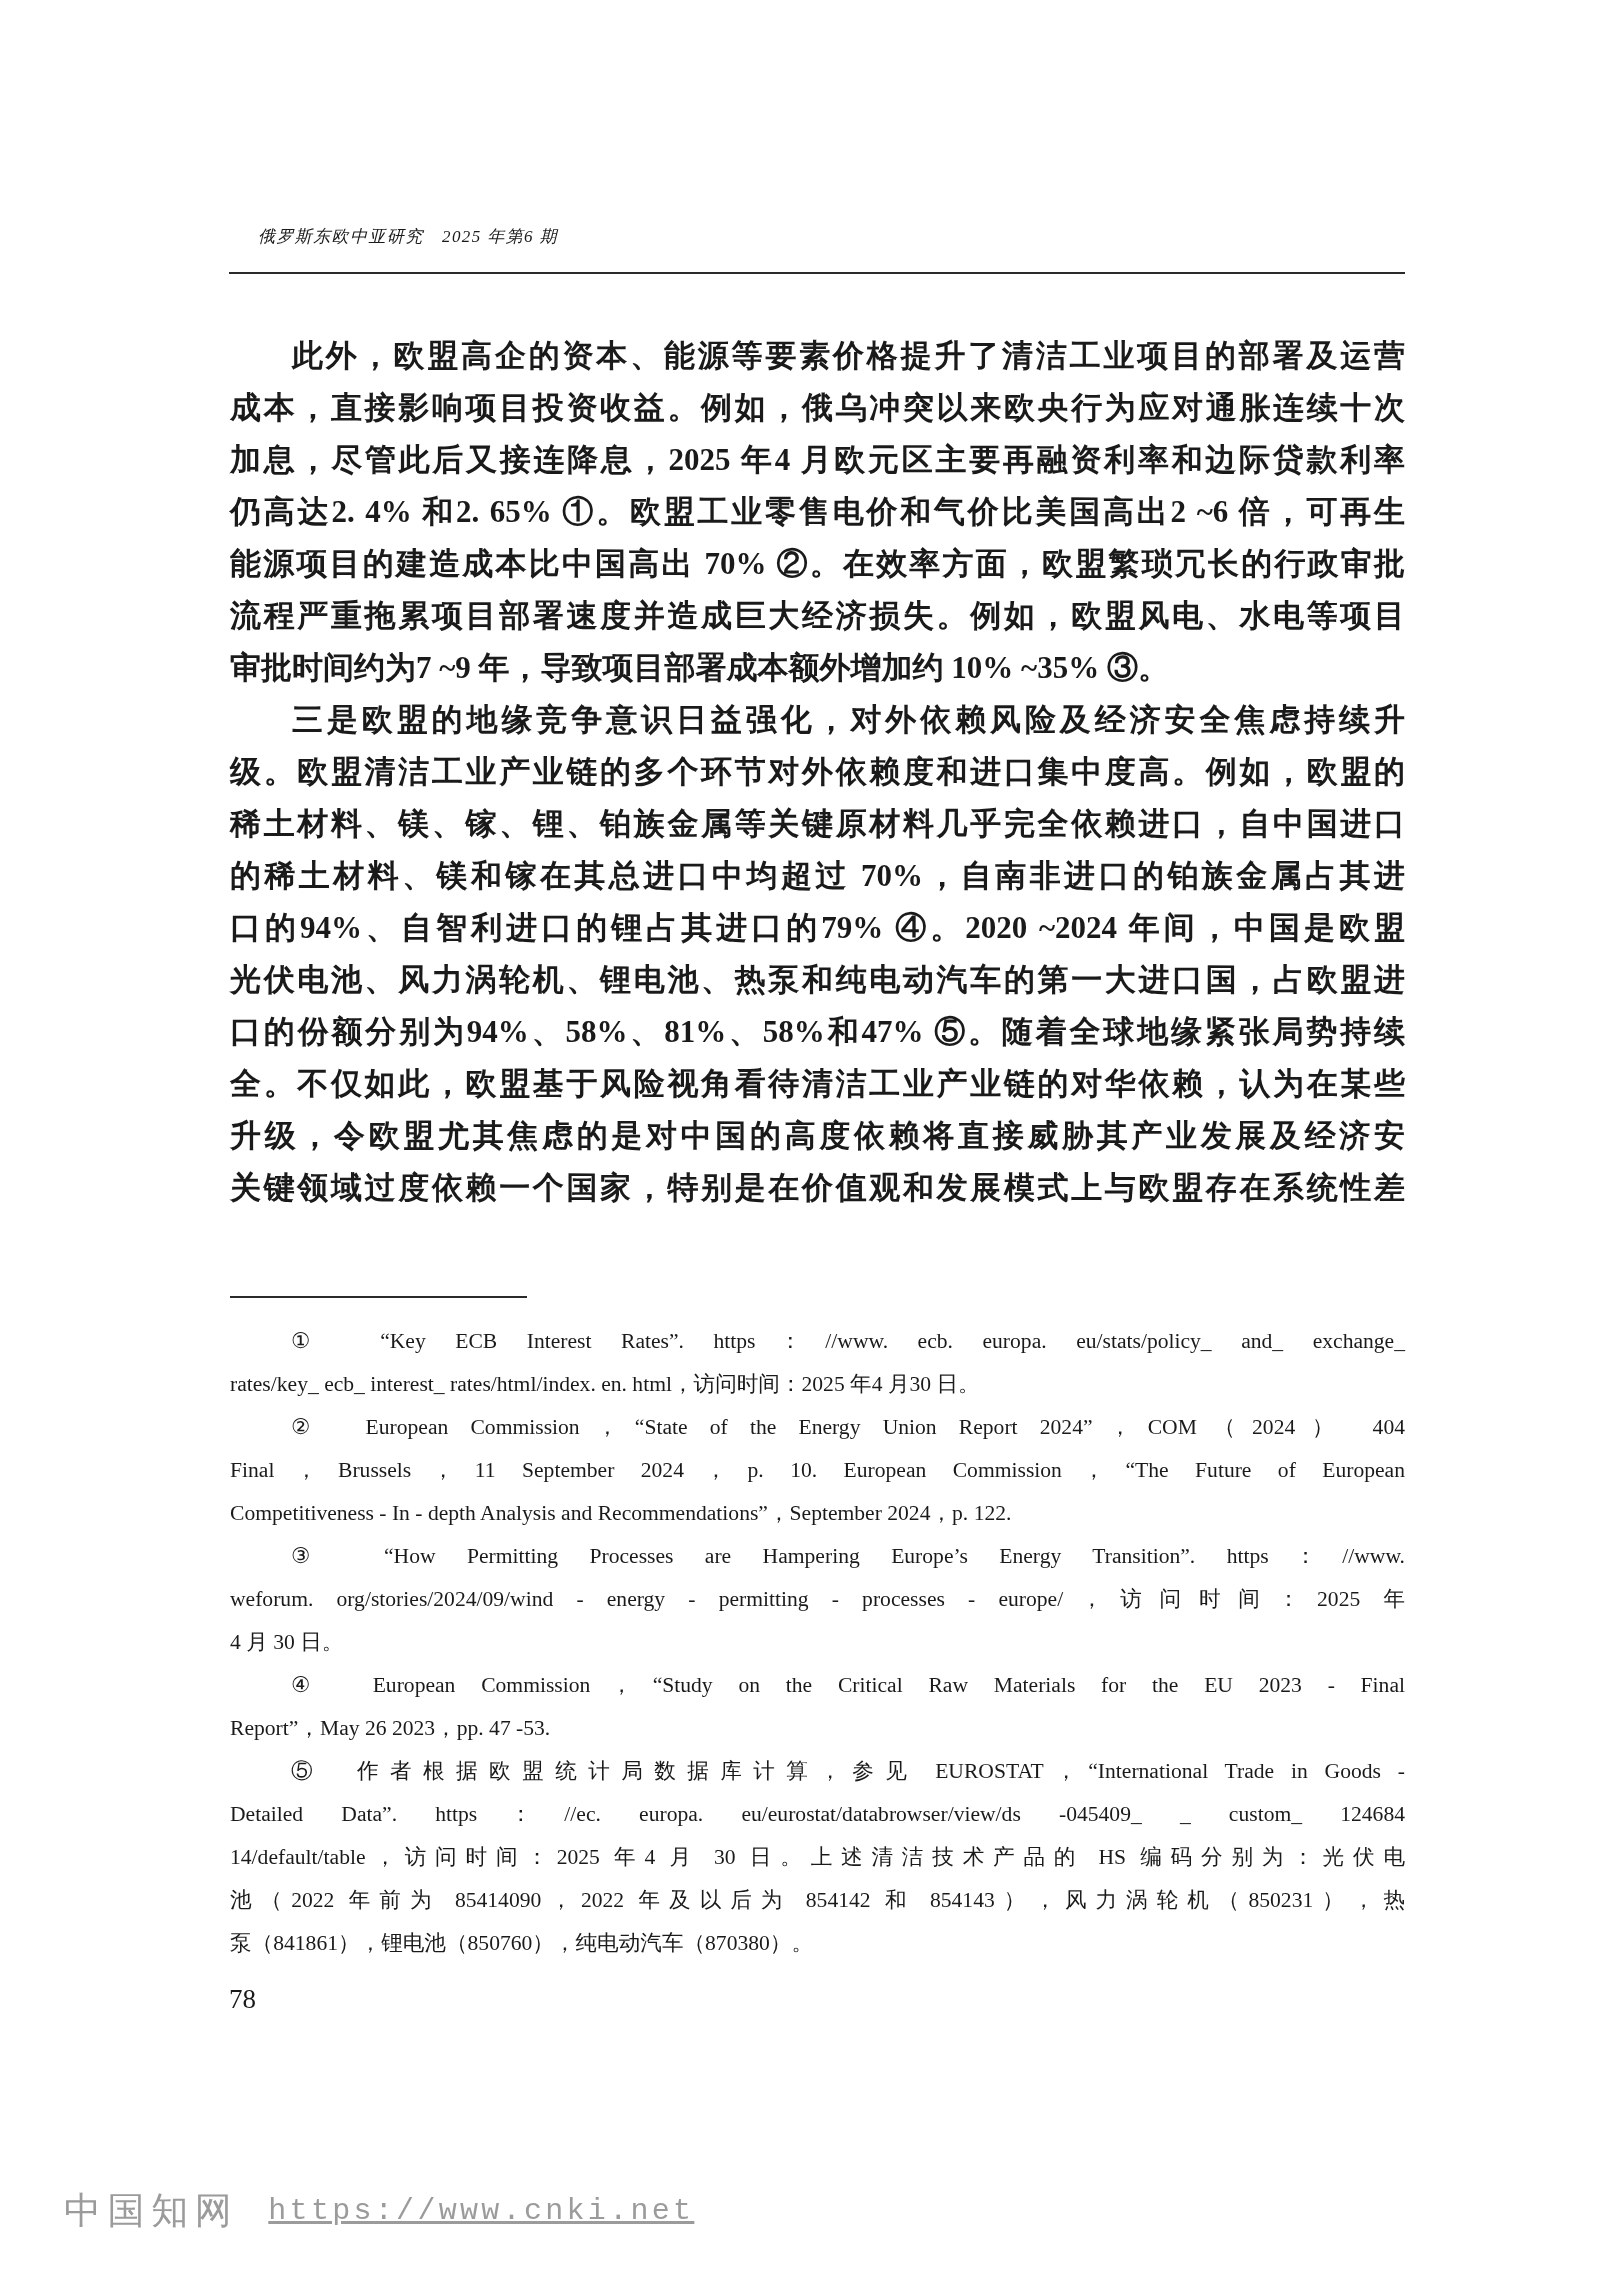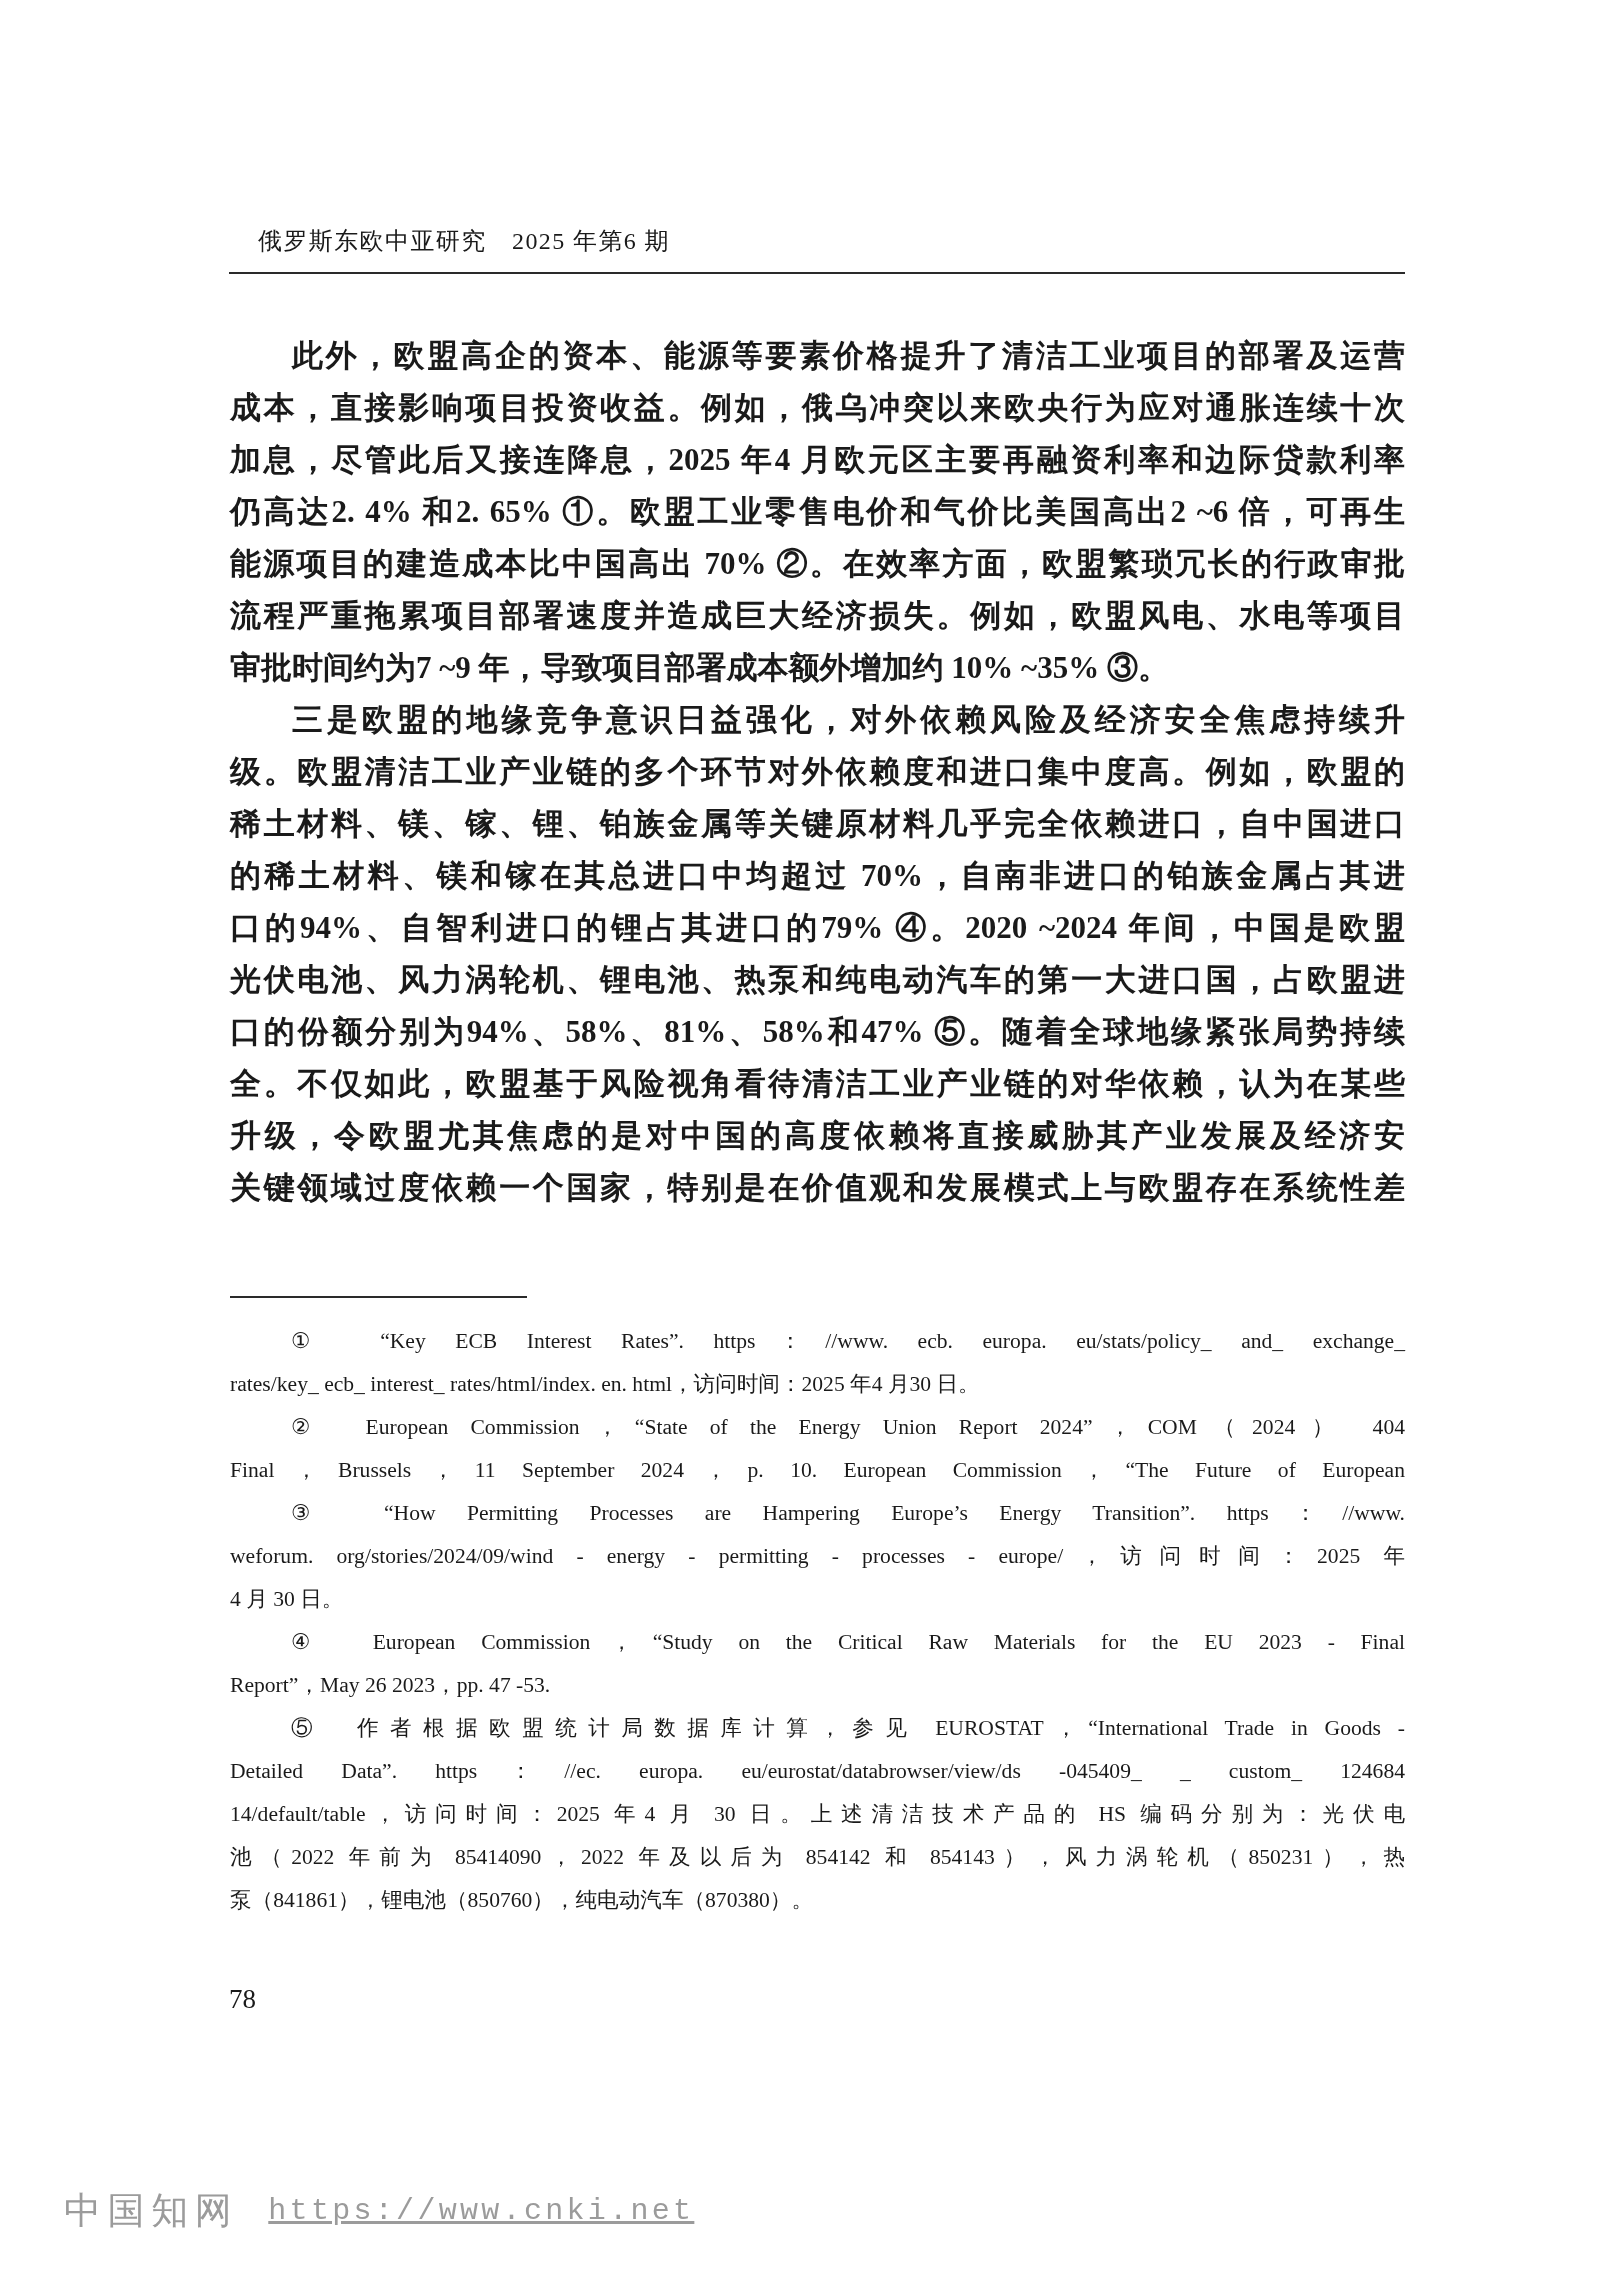--- a/index.html
+++ b/index.html
@@ -6,21 +6,21 @@
   .page{
     position:relative;
     width:1617px;height:2284px;
     background:#ffffff;
     font-family:"Liberation Serif","DejaVu Serif",serif;
     color:#1a1a1a;
     overflow:hidden;
   }
   .journal-header{
     position:absolute;left:258px;top:225px;
-    font-size:24px;letter-spacing:1.4px;white-space:nowrap;
+    font-size:17px;letter-spacing:1.4px;white-space:nowrap;font-style:italic;
   }
   .header-rule{
     position:absolute;left:229px;top:272px;width:1176px;height:2.4px;background:#2a2a2a;
   }
   .article-body{
     position:absolute;left:230px;top:330px;width:1175px;
     font-size:31px;line-height:52px;
   }
   .bline{
     text-align:justify;text-align-last:justify;
@@ -96,20 +96,21 @@
   </div>
 
   <div class="fn-rule"></div>
 
   <div class="footnotes">
 
   <div class="fline indent">①　“Key ECB Interest Rates”. https：//www. ecb. europa. eu/stats/policy_ and_ exchange_</div>
       <div class="fline last">rates/key_ ecb_ interest_ rates/html/index. en. html，访问时间：2025 年4 月30 日。</div>
       <div class="fline indent">②　European Commission，“State of the Energy Union Report 2024”，COM（2024） 404</div>
       <div class="fline">Final，Brussels，11 September 2024，p. 10. European Commission，“The Future of European</div>
+      <div class="fline last">Competitiveness - In - depth Analysis and Recommendations”，September 2024，p. 122.</div>
       <div class="fline indent">③　“How Permitting Processes are Hampering Europe’s Energy Transition”. https：//www.</div>
       <div class="fline">weforum. org/stories/2024/09/wind - energy - permitting - processes - europe/，访问时间：2025 年</div>
       <div class="fline last">4 月 30 日。</div>
       <div class="fline indent">④　European Commission，“Study on the Critical Raw Materials for the EU 2023 - Final</div>
       <div class="fline last">Report”，May 26 2023，pp. 47 -53.</div>
       <div class="fline indent">⑤　作者根据欧盟统计局数据库计算，参见 EUROSTAT，“International Trade in Goods -</div>
       <div class="fline">Detailed Data”. https：//ec. europa. eu/eurostat/databrowser/view/ds -045409_ _ custom_ 124684</div>
       <div class="fline">14/default/table，访问时间：2025 年4 月 30 日。上述清洁技术产品的 HS 编码分别为：光伏电</div>
       <div class="fline">池（2022 年前为 85414090，2022 年及以后为 854142 和 854143），风力涡轮机（850231），热</div>
       <div class="fline last">泵（841861），锂电池（850760），纯电动汽车（870380）。</div>

